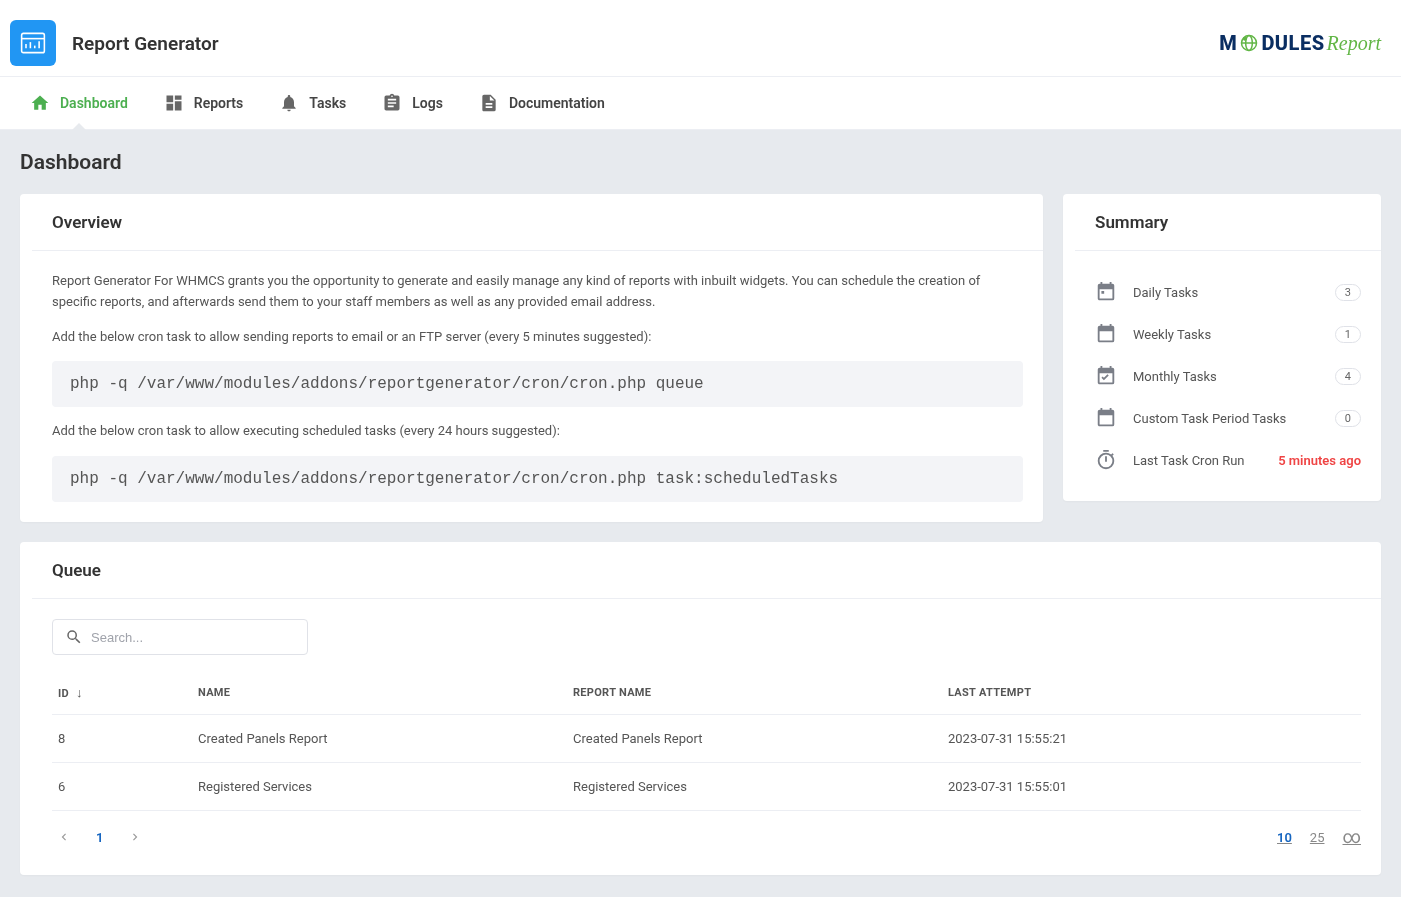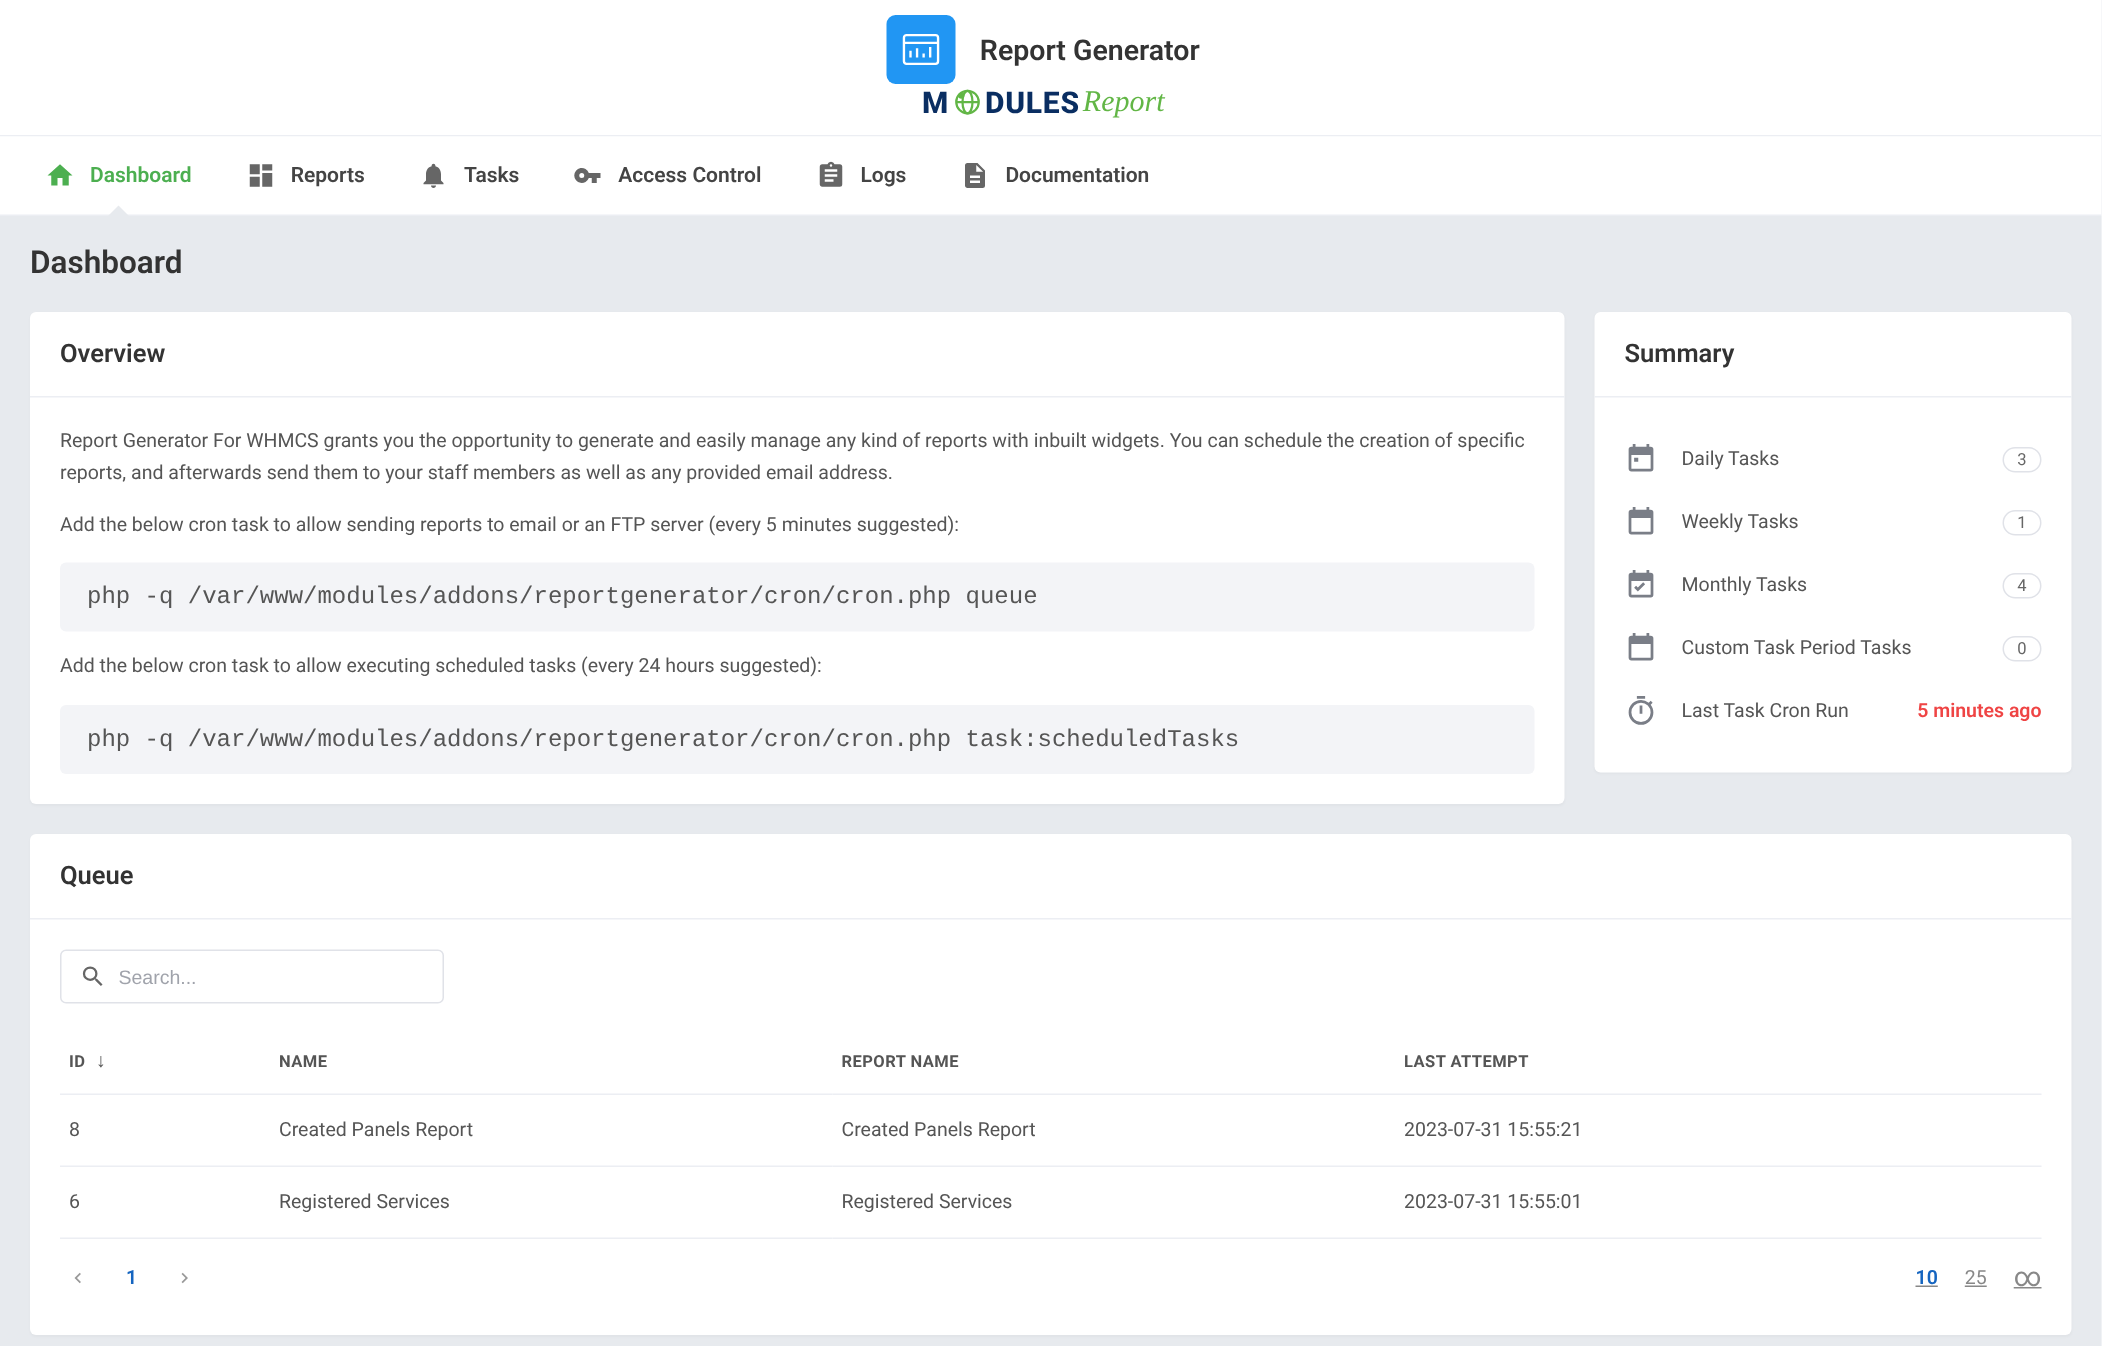--- a/index.html
+++ b/index.html
@@ -6,24 +6,23 @@
   body {
     font-family: -apple-system, BlinkMacSystemFont, "Segoe UI", Roboto, "Helvetica Neue", Arial, sans-serif;
     background: #ffffff;
     color: #333;
     font-size: 14px;
   }
   .topbar {
     display: flex;
     align-items: center;
     justify-content: space-between;
-    padding: 10px 20px 10px 10px;
+    padding: 20px 20px 10px 10px;
     background: #fff;
     border-bottom: 1px solid #eceef3;
-    flex-direction: column;
   }
   .topbar-left { display: flex; align-items: center; gap: 16px; }
   .app-icon {
     width: 46px; height: 46px;
     background: #2196f3;
     border-radius: 6px;
     display: flex; align-items: center; justify-content: center;
   }
   .app-icon svg { width: 28px; height: 28px; fill: none; stroke: #fff; stroke-width: 1.8; }
   .app-title { font-size: 19px; font-weight: 600; color: #333; }
@@ -63,20 +62,21 @@
     padding: 20px;
     min-height: calc(100vh - 110px);
   }
   .page-title { font-size: 21px; font-weight: 600; color: #333; margin-bottom: 20px; }
 
   .row { display: flex; gap: 20px; align-items: flex-start; }
   .card {
     background: #fff;
     border-radius: 4px;
     box-shadow: 0 1px 2px rgba(0,0,0,0.03);
+    padding-left: 12px;
   }
   .card-header {
     padding: 18px 20px;
     border-bottom: 1px solid #eceef3;
     font-size: 17px;
     font-weight: 600;
     color: #333;
   }
   .card-body { padding: 20px; }
   .overview-card { flex: 1; }
@@ -202,26 +202,20 @@
     <svg class="nav-icon" viewBox="0 0 24 24">
         <path d="M3 3h8v8H3V3zm10 0h8v5h-8V3zM3 13h8v8H3v-8zm10-3h8v11h-8V10z"></path>
       </svg>
     <span>Reports</span>
   </div>
   <div class="nav-item">
     <svg class="nav-icon" viewBox="0 0 24 24">
         <path d="M12 22c1.1 0 2-.9 2-2h-4c0 1.1.9 2 2 2zm6-6V11c0-3.07-1.63-5.64-4.5-6.32V4c0-.83-.67-1.5-1.5-1.5S10.5 3.17 10.5 4v.68C7.63 5.36 6 7.92 6 11v5l-2 2v1h16v-1l-2-2z"></path>
       </svg>
     <span>Tasks</span>
-  </div>
-  <div class="nav-item">
-    <svg class="nav-icon" viewBox="0 0 24 24">
-        <path d="M12.65 10A5.99 5.99 0 0 0 1 12a6 6 0 0 0 11.65 2H15v4h4v-4h3v-4H12.65zM7 14a2 2 0 1 1 0-4 2 2 0 0 1 0 4z"></path>
-      </svg>
-    <span>Access Control</span>
   </div>
   <div class="nav-item">
     <svg class="nav-icon" viewBox="0 0 24 24">
         <path d="M19 3h-4.18A3 3 0 0 0 12 1a3 3 0 0 0-2.82 2H5a2 2 0 0 0-2 2v14c0 1.1.9 2 2 2h14a2 2 0 0 0 2-2V5a2 2 0 0 0-2-2zm-7 0a1 1 0 1 1 0 2 1 1 0 0 1 0-2zm2 14H7v-2h7v2zm3-4H7v-2h10v2zm0-4H7V7h10v2z"></path>
       </svg>
     <span>Logs</span>
   </div>
   <div class="nav-item">
     <svg class="nav-icon" viewBox="0 0 24 24">
         <path d="M14 2H6a2 2 0 0 0-2 2v16c0 1.1.9 2 2 2h12a2 2 0 0 0 2-2V8l-6-6zm2 16H8v-2h8v2zm0-4H8v-2h8v2zm-3-5V3.5L18.5 9H13z"></path>

